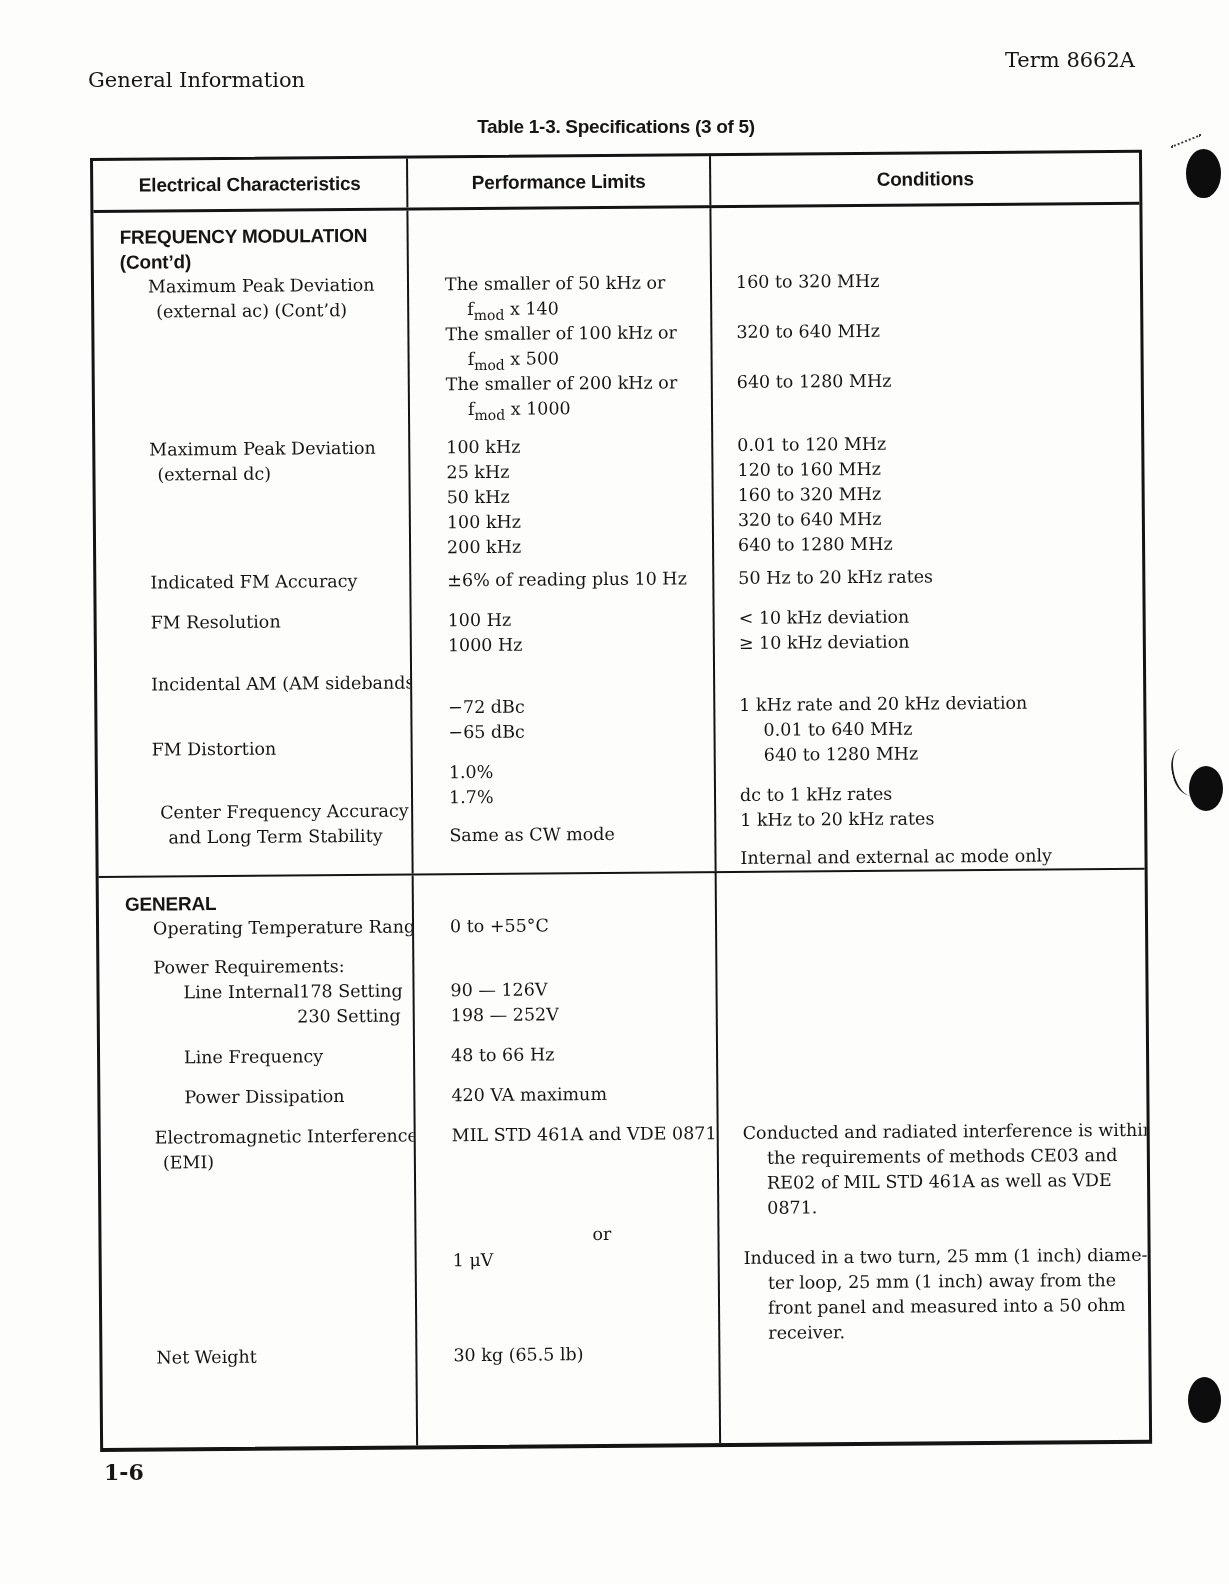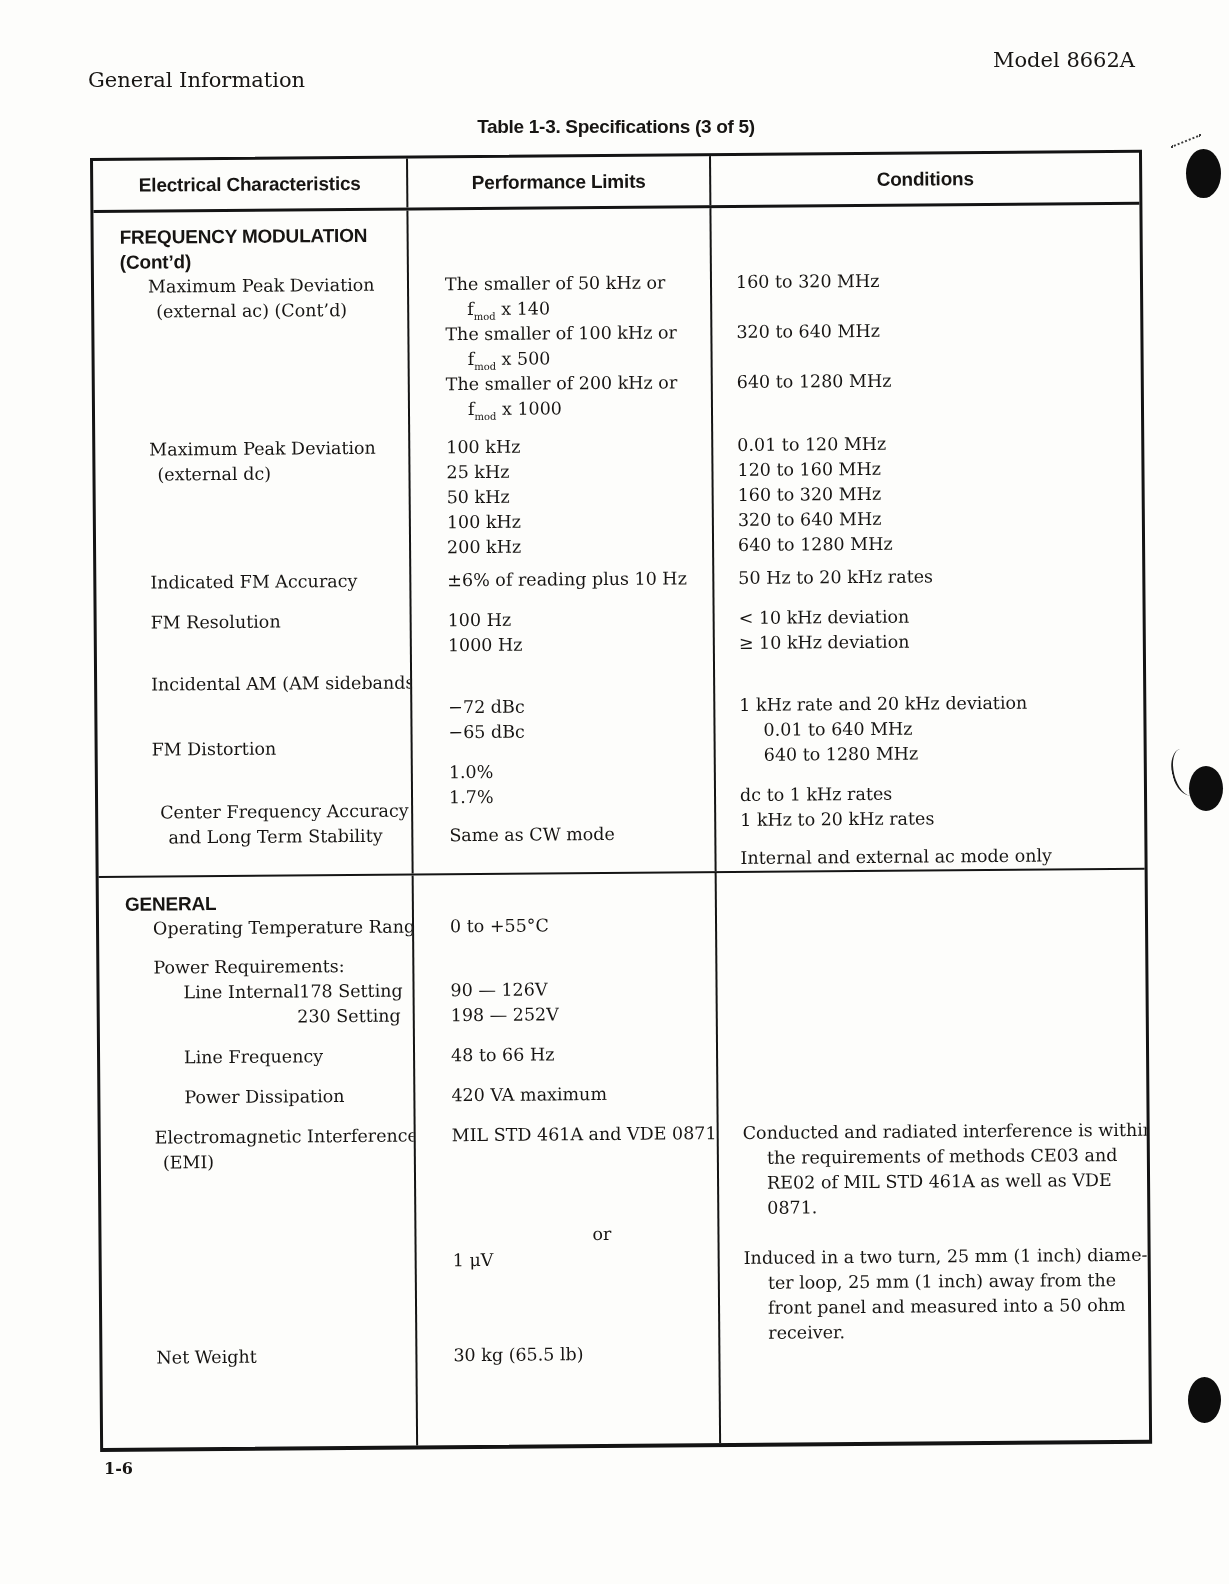--- a/index.html
+++ b/index.html
@@ -49,41 +49,41 @@
   .l2{padding-left:62px;}
   .l2b{padding-left:70px;}
   .l3{padding-left:84px;}
   .lv-line{display:flex;justify-content:space-between;padding-left:84px;padding-right:12px;}
   .r-line{text-align:right;padding-right:12px;}
   .p{padding-left:36px;}
   .pf{padding-left:58px;}
   .or-line{padding-left:176px;}
   .c{padding-left:24px;}
   .ci{padding-left:48px;}
-  .sub{font-size:10px;position:relative;top:5px;letter-spacing:0;}
+  .sub{font-size:14px;position:relative;top:5px;letter-spacing:0;}
   .sp{width:100%;}
-  .pgnum{position:absolute;left:104px;top:1459px;font-weight:bold;font-size:16px;text-align:center;}
+  .pgnum{position:absolute;left:104px;top:1459px;font-weight:bold;font-size:22px;text-align:center;}
   .dot{position:absolute;background:#0d0d0d;border-radius:50%;}
   .dot-top{left:1186px;top:149px;width:35px;height:49px;}
   .dot-mid{left:1189px;top:766px;width:34px;height:45px;}
   .dot-bot{left:1188px;top:1377px;width:33px;height:46px;}
   .crescent{
     position:absolute;left:1172px;top:748px;width:26px;height:48px;
     border-left:2.5px solid #1c1c1c;border-radius:50%;transform:rotate(-14deg);
   }
   .squiggle{
     position:absolute;left:1170px;top:140px;width:32px;height:0;
     border-top:2px dotted #3a3a3a;transform:rotate(-22deg);
   }
 </style>
 </head>
 <body>
 
 <div class="hdr hdr-left">General Information</div>
-<div class="hdr hdr-right">Model 8662A</div>
+<div class="hdr hdr-right">Term 8662A</div>
 <div class="tbl-title">Table 1-3.  Specifications (3 of 5)</div>
 
 <div class="spec-table">
 
   <div class="thead">
     <div class="th">Electrical Characteristics</div>
     <div class="th">Performance Limits</div>
     <div class="th">Conditions</div>
   </div>
 

